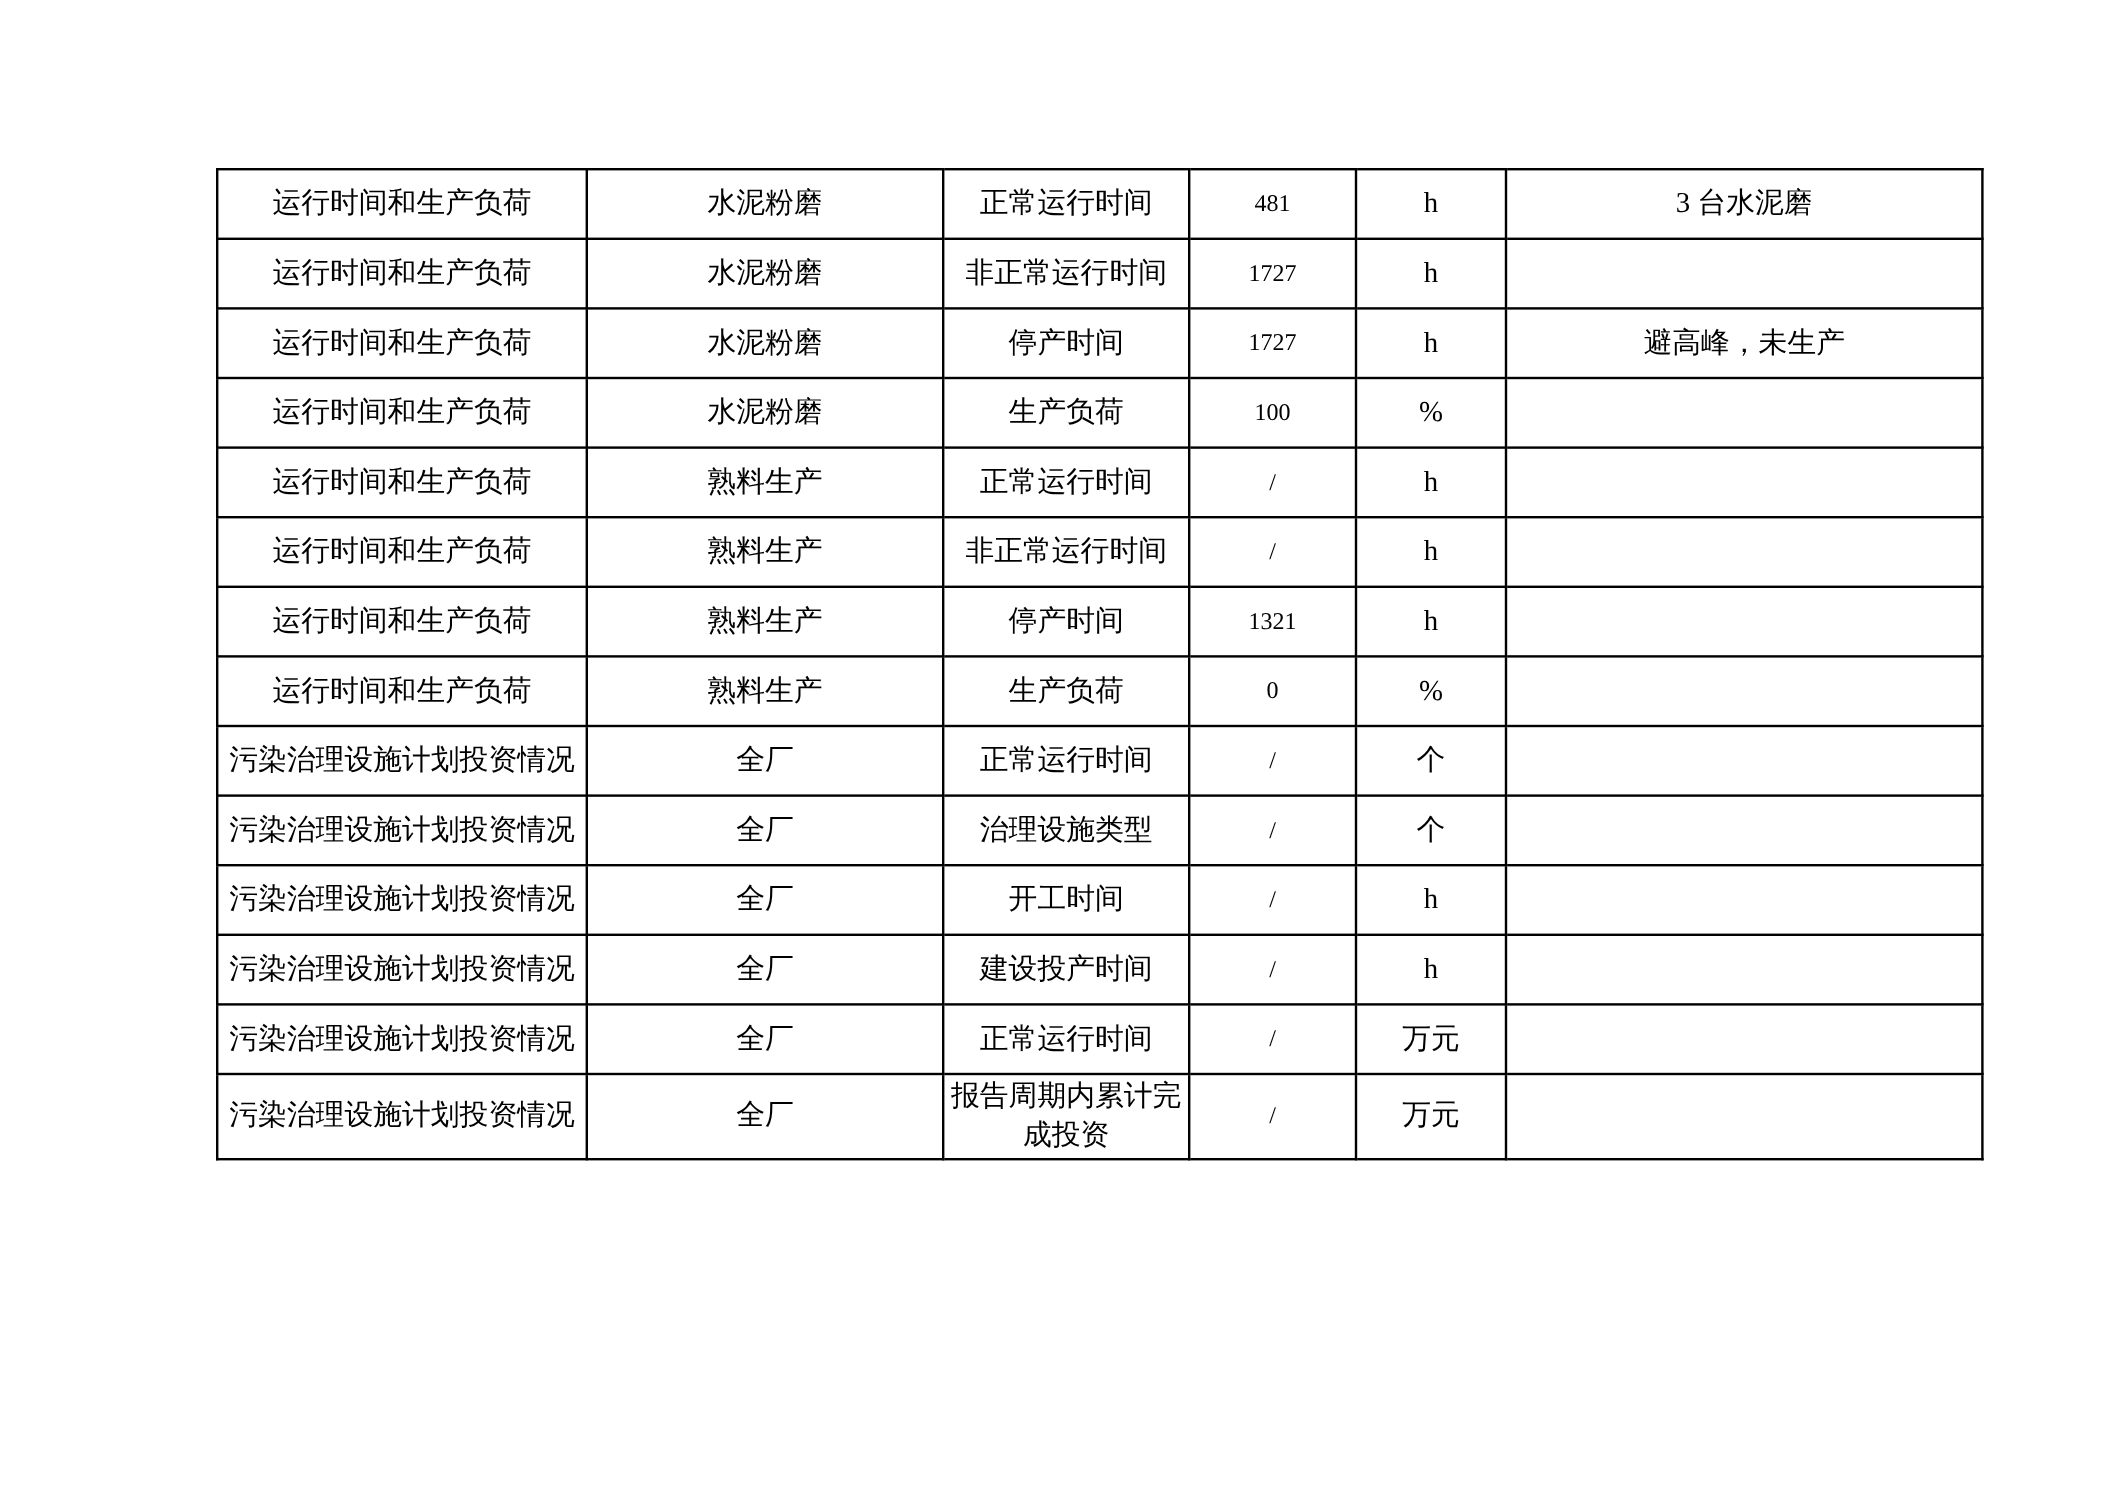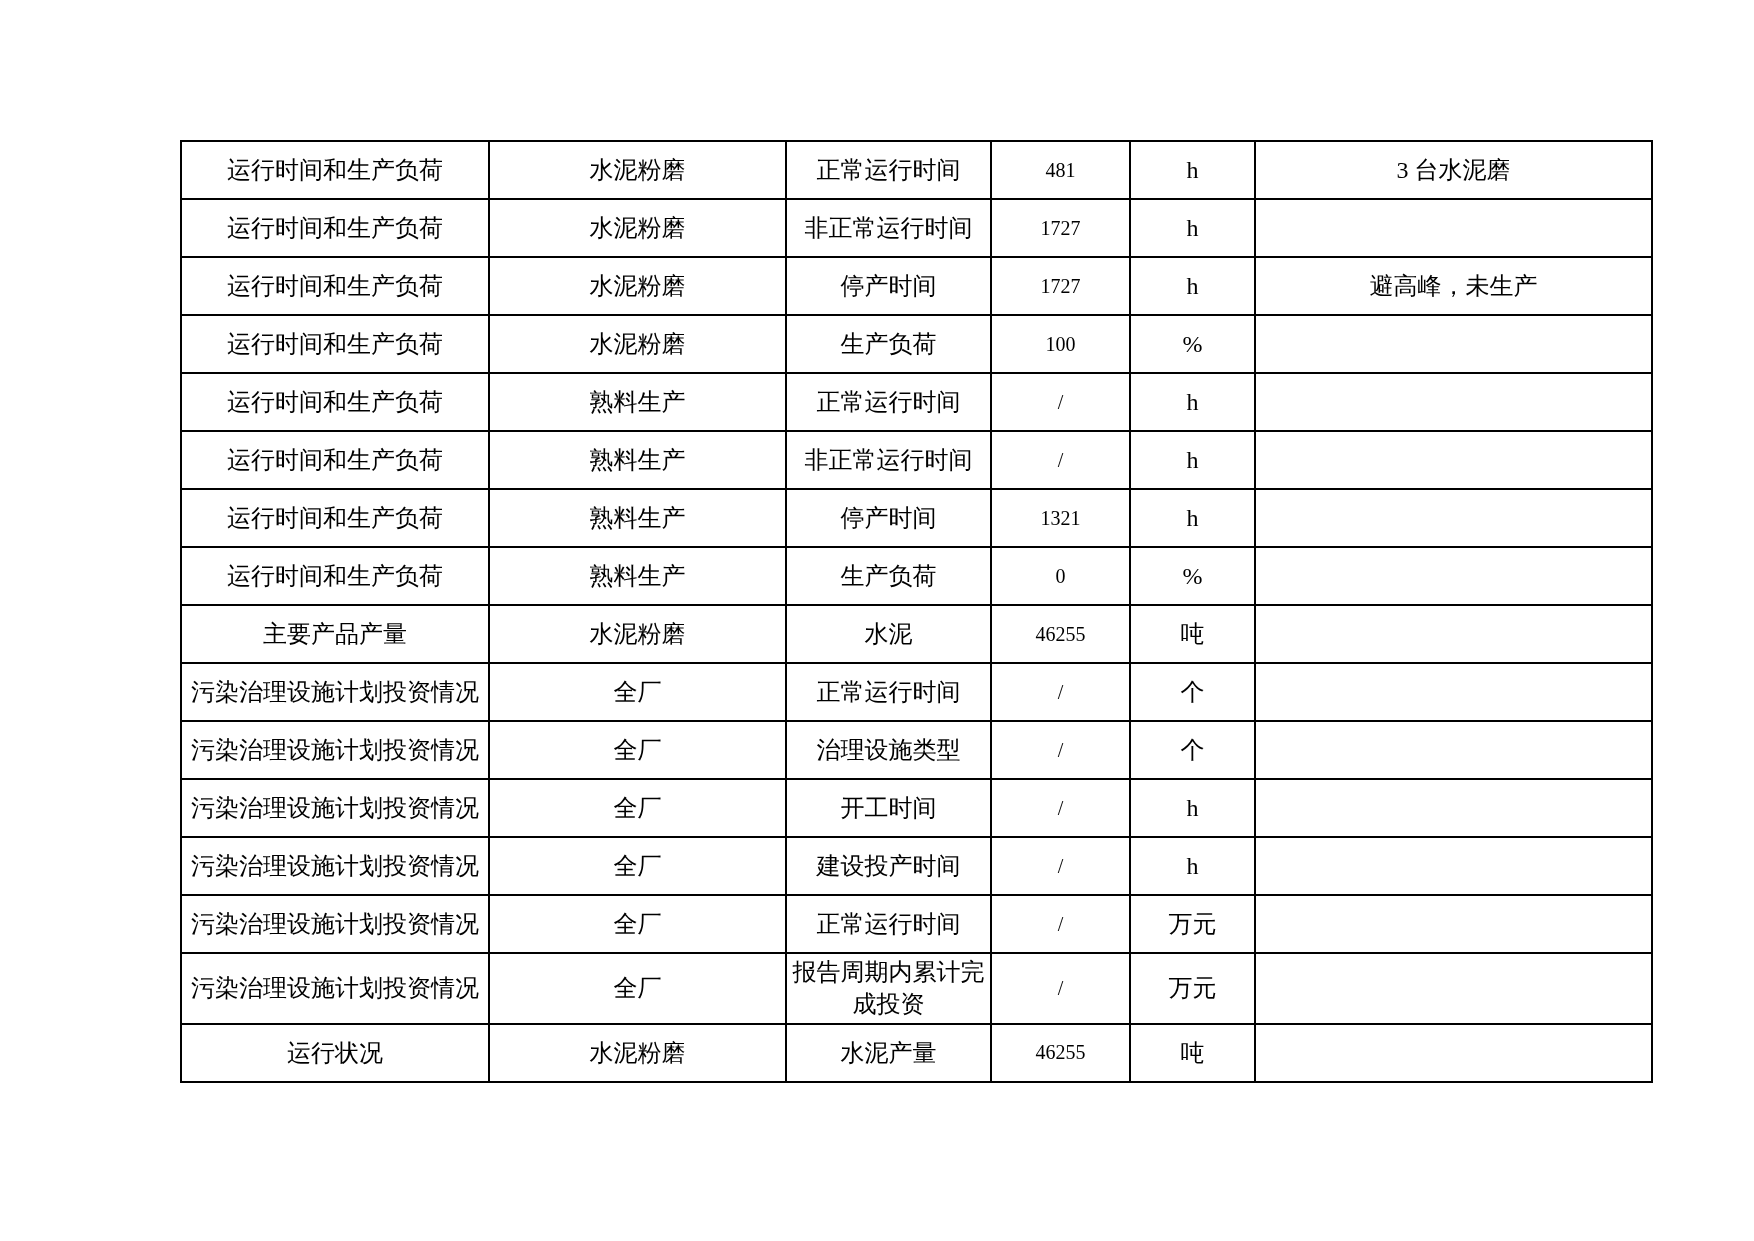--- a/index.html
+++ b/index.html
@@ -122,28 +122,20 @@
   </tr>
           <tr>
     <td>运行时间和生产负荷</td>
     <td>熟料生产</td>
     <td>生产负荷</td>
     <td class="num">0</td>
     <td>%</td>
     <td></td>
   </tr>
           <tr>
-    <td>主要产品产量</td>
-    <td>水泥粉磨</td>
-    <td>水泥</td>
-    <td class="num">46255</td>
-    <td>吨</td>
-    <td></td>
-  </tr>
-          <tr>
     <td>污染治理设施计划投资情况</td>
     <td>全厂</td>
     <td>正常运行时间</td>
     <td class="num">/</td>
     <td>个</td>
     <td></td>
   </tr>
           <tr>
     <td>污染治理设施计划投资情况</td>
     <td>全厂</td>
@@ -177,24 +169,16 @@
     <td></td>
   </tr>
           <tr>
     <td>污染治理设施计划投资情况</td>
     <td>全厂</td>
     <td>报告周期内累计完成投资</td>
     <td class="num">/</td>
     <td>万元</td>
     <td></td>
   </tr>
-          <tr>
-    <td>运行状况</td>
-    <td>水泥粉磨</td>
-    <td>水泥产量</td>
-    <td class="num">46255</td>
-    <td>吨</td>
-    <td></td>
-  </tr>
         </tbody>
     </table>
   </div>
 </div>
 
 </body></html>

